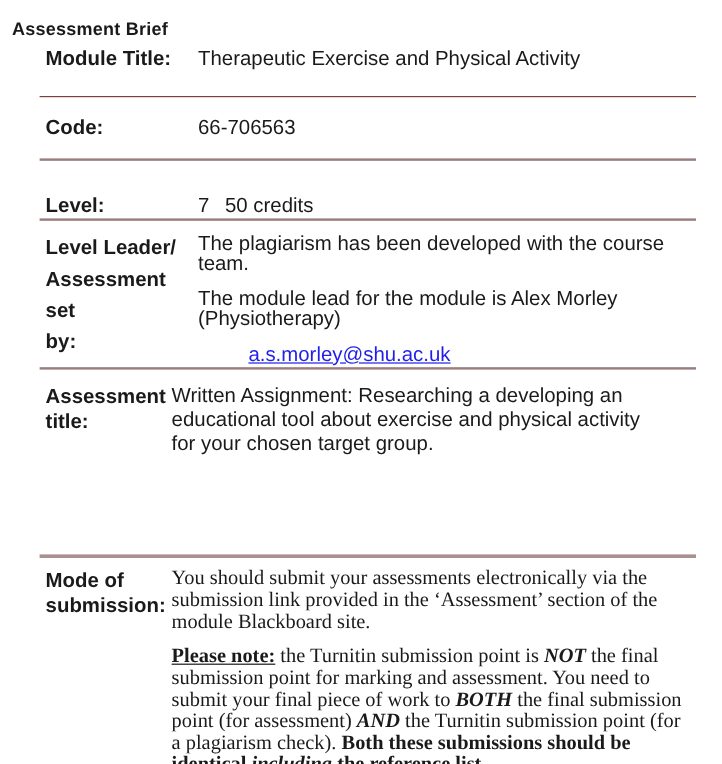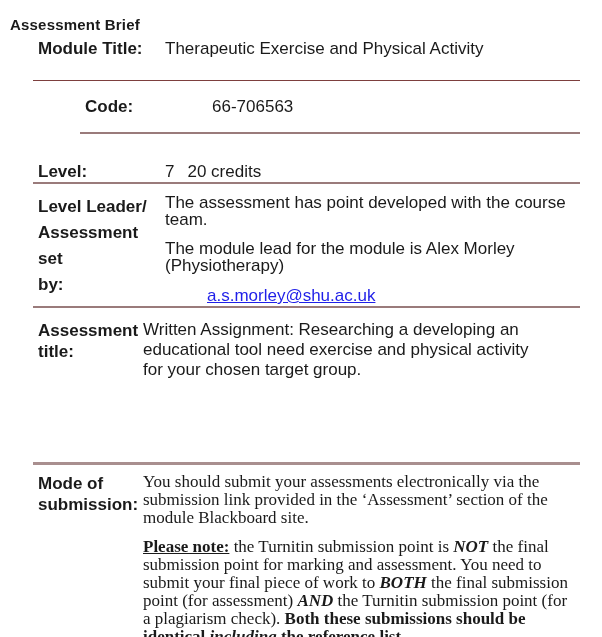--- a/index.html
+++ b/index.html
@@ -46,21 +46,20 @@
   .row .value  { flex: 1 1 auto; }
 
   
   .row-module-title {
     min-height: 51px; padding-top: 9px;
     border-bottom: 1px solid var(--line-dark, #7d3f3e);
   }
   .row-code {
     min-height: 53px; padding-top: 16px;
     border-bottom: 2px solid var(--line-medium, #9a7b7b);
-    margin-left: 47px;
   }
   .row-level {
     min-height: 50px; padding-top: 15px;
     border-bottom: 2px solid var(--line-medium, #9a7b7b);
     align-items: flex-end;
   }
   .row-module-leader {
     min-height: 103px; padding-top: 10px;
     border-bottom: 2px solid var(--line-medium, #9a7b7b);
   }
@@ -114,43 +113,43 @@
     </div>
 
     <div class="row row-code">
       <div class="label label-wide">Code:</div>
       <div class="value">66-706563</div>
     </div>
 
     <div class="row row-level">
       <div class="label label-wide">Level:</div>
       <div class="value">
-        <span class="level-number">7</span><span>20 credits</span>
+        <span class="level-number">7</span><span>50 credits</span>
       </div>
     </div>
 
     <div class="row row-module-leader">
       <div class="label label-wide">
         <div class="lbl-line">Level Leader/</div>
         <div class="lbl-line">Assessment set</div>
         <div class="lbl-line">by:</div>
       </div>
       <div class="value">
-        <p>The assessment has point developed with the course team.</p>
+        <p>The plagiarism has been developed with the course team.</p>
         <p>The module lead for the module is Alex Morley (Physiotherapy)</p>
         <a href="#" class="email-link">a.s.morley@shu.ac.uk</a>
       </div>
     </div>
 
     <div class="row row-assessment-title">
       <div class="label label-narrow">
         <div class="lbl-line">Assessment</div>
         <div class="lbl-line">title:</div>
       </div>
-      <div class="value">Written Assignment: Researching a developing an educational tool need exercise and physical activity for your chosen target group.</div>
+      <div class="value">Written Assignment: Researching a developing an educational tool about exercise and physical activity for your chosen target group.</div>
     </div>
 
     <div class="row row-mode">
       <div class="label label-narrow">
         <div class="lbl-line">Mode of</div>
         <div class="lbl-line">submission:</div>
       </div>
       <div class="value">
         <p>You should submit your assessments electronically via the submission link provided in the ‘Assessment’ section of the module Blackboard site.</p>
         <p><span style="font-weight: bold; text-decoration: underline;">Please note:</span><span> the Turnitin submission point is </span><span style="font-weight: bold; font-style: italic;">NOT</span><span> the final submission point for marking and assessment. You need to submit your final piece of work to </span><span style="font-weight: bold; font-style: italic;">BOTH</span><span> the final submission point (for assessment) </span><span style="font-weight: bold; font-style: italic;">AND</span><span> the Turnitin submission point (for a plagiarism check). </span><span style="font-weight: bold;">Both these submissions should be identical </span><span style="font-weight: bold; font-style: italic;">including</span><span style="font-weight: bold;"> the reference list.</span></p>

